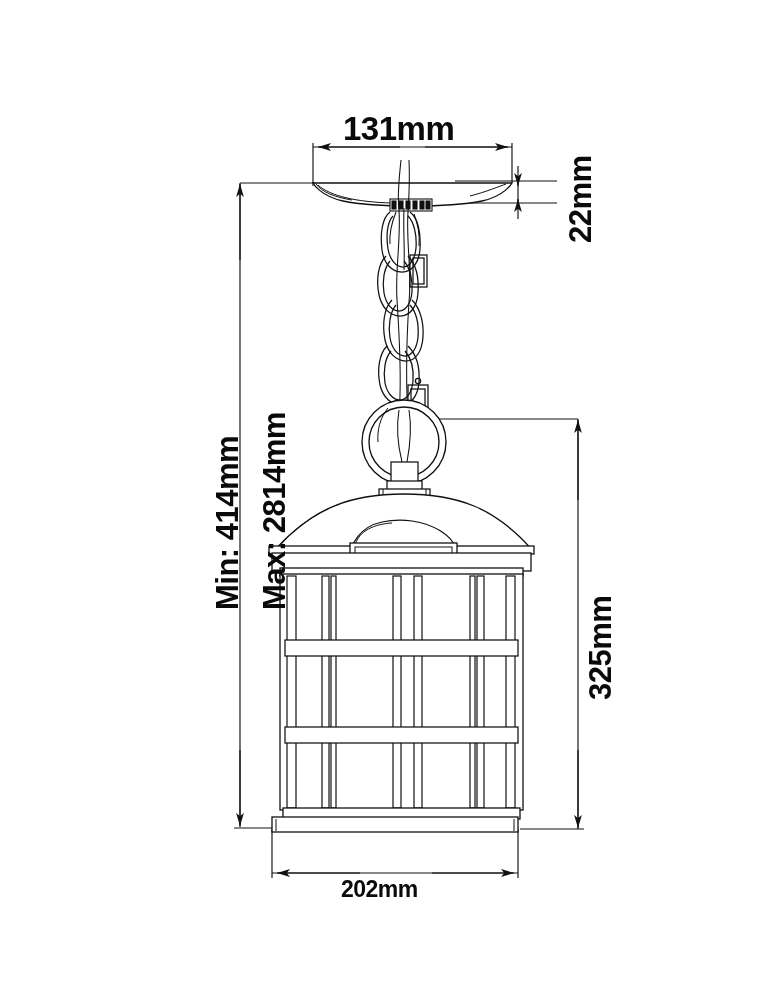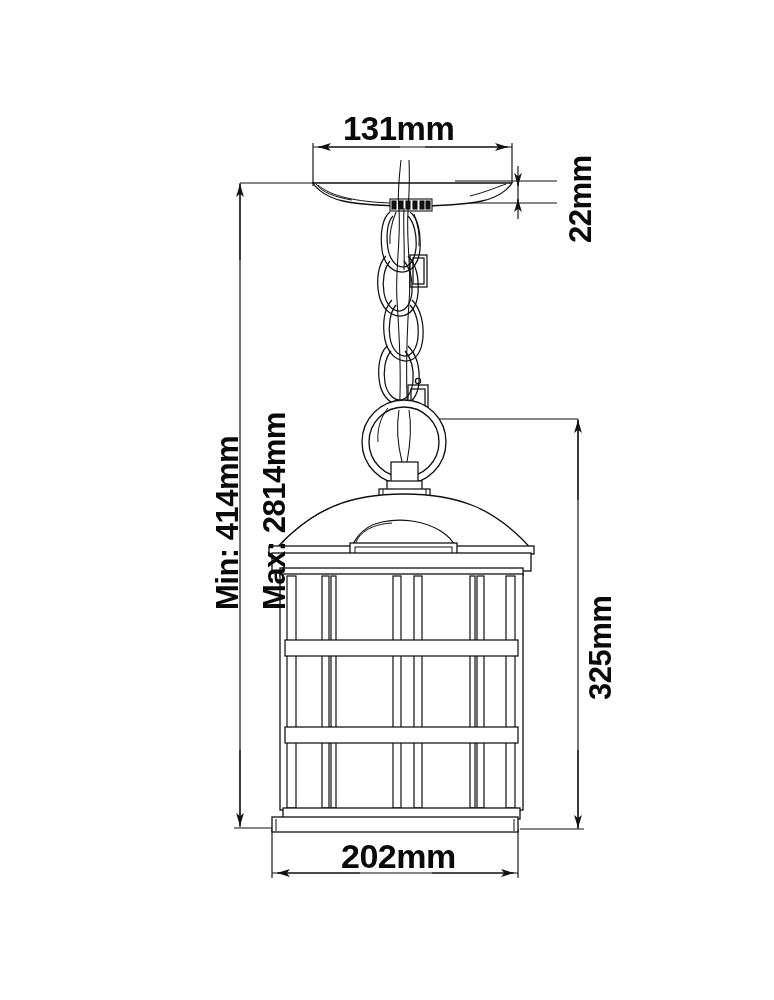--- a/index.html
+++ b/index.html
@@ -57,22 +57,22 @@
     top: 610px;
     font-size: 31px;
   }
   #label-325 {
     left: 583px;
     top: 700px;
     font-size: 31px;
   }
   #label-202 {
     left: 341px;
-    top: 837px;
-    font-size: 34px;
+    top: 876px;
+    font-size: 23px;
   }
 </style>
 </head>
 <body>
 
 <div id="sheet">
 
   <svg id="drawing-svg" viewBox="0 0 774 1000">
     <defs>
       <marker id="arrIn" markerWidth="14" markerHeight="9" refX="13" refY="4.5" orient="auto" markerUnits="userSpaceOnUse">

